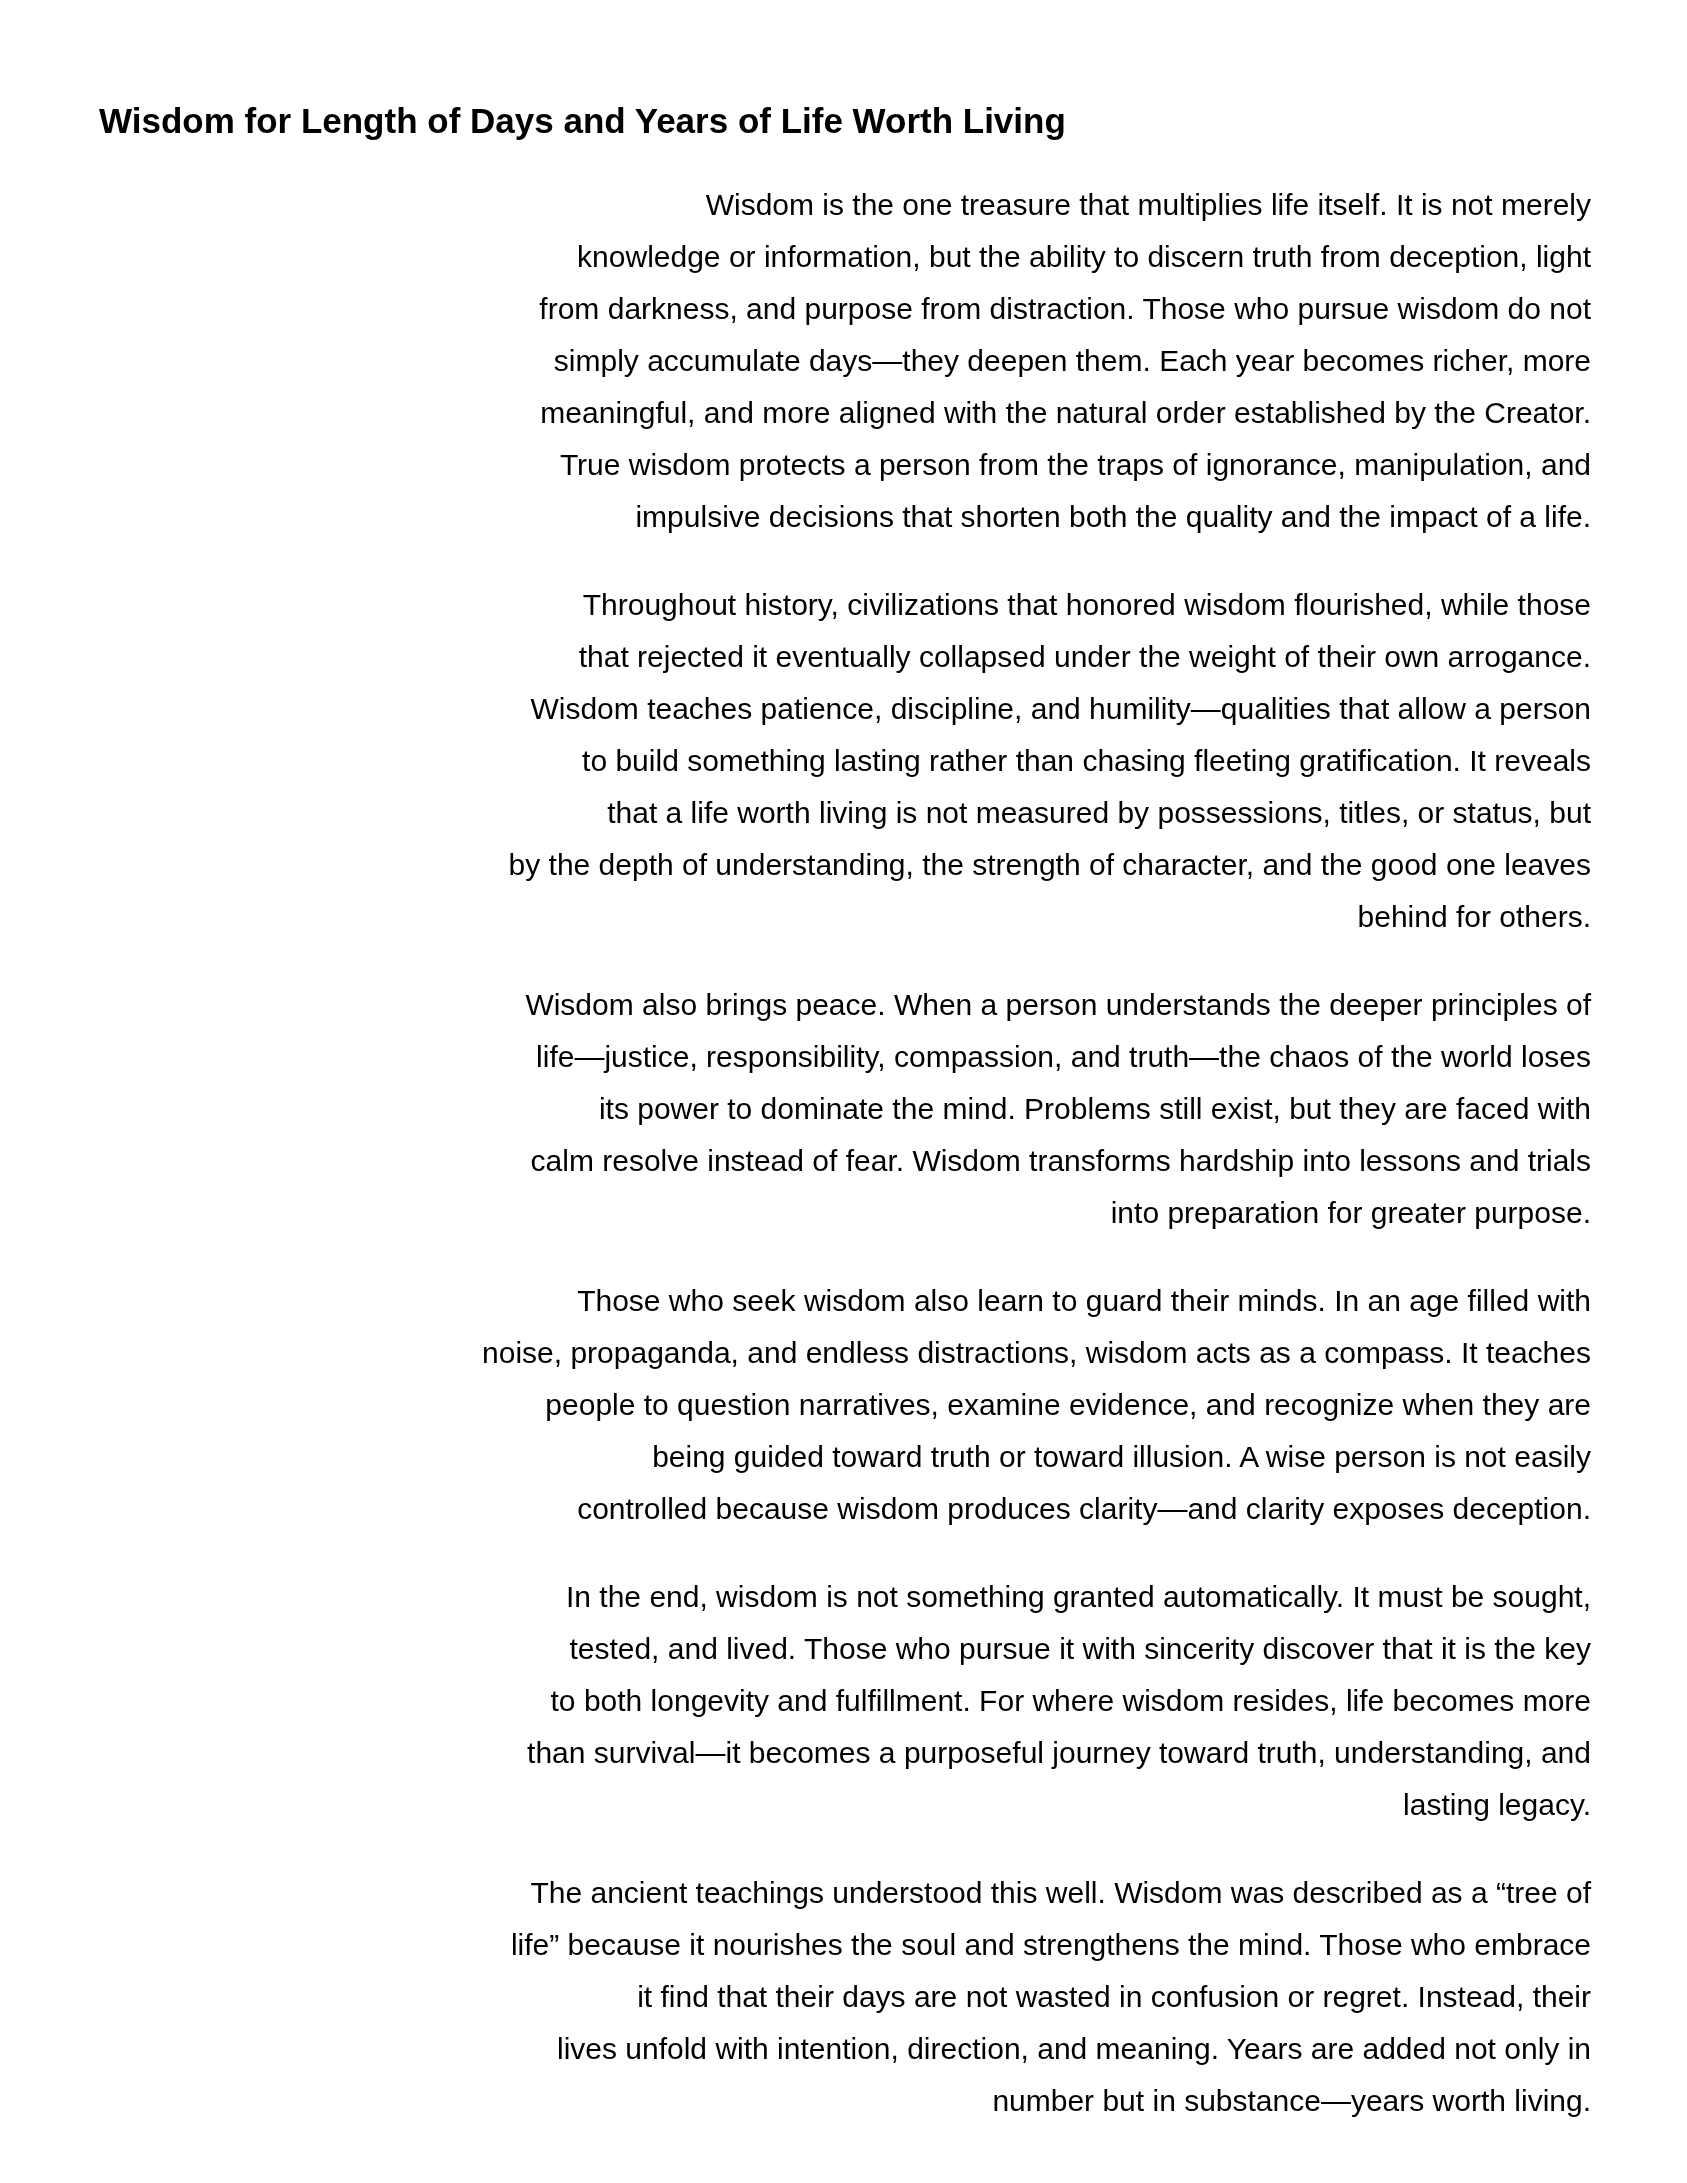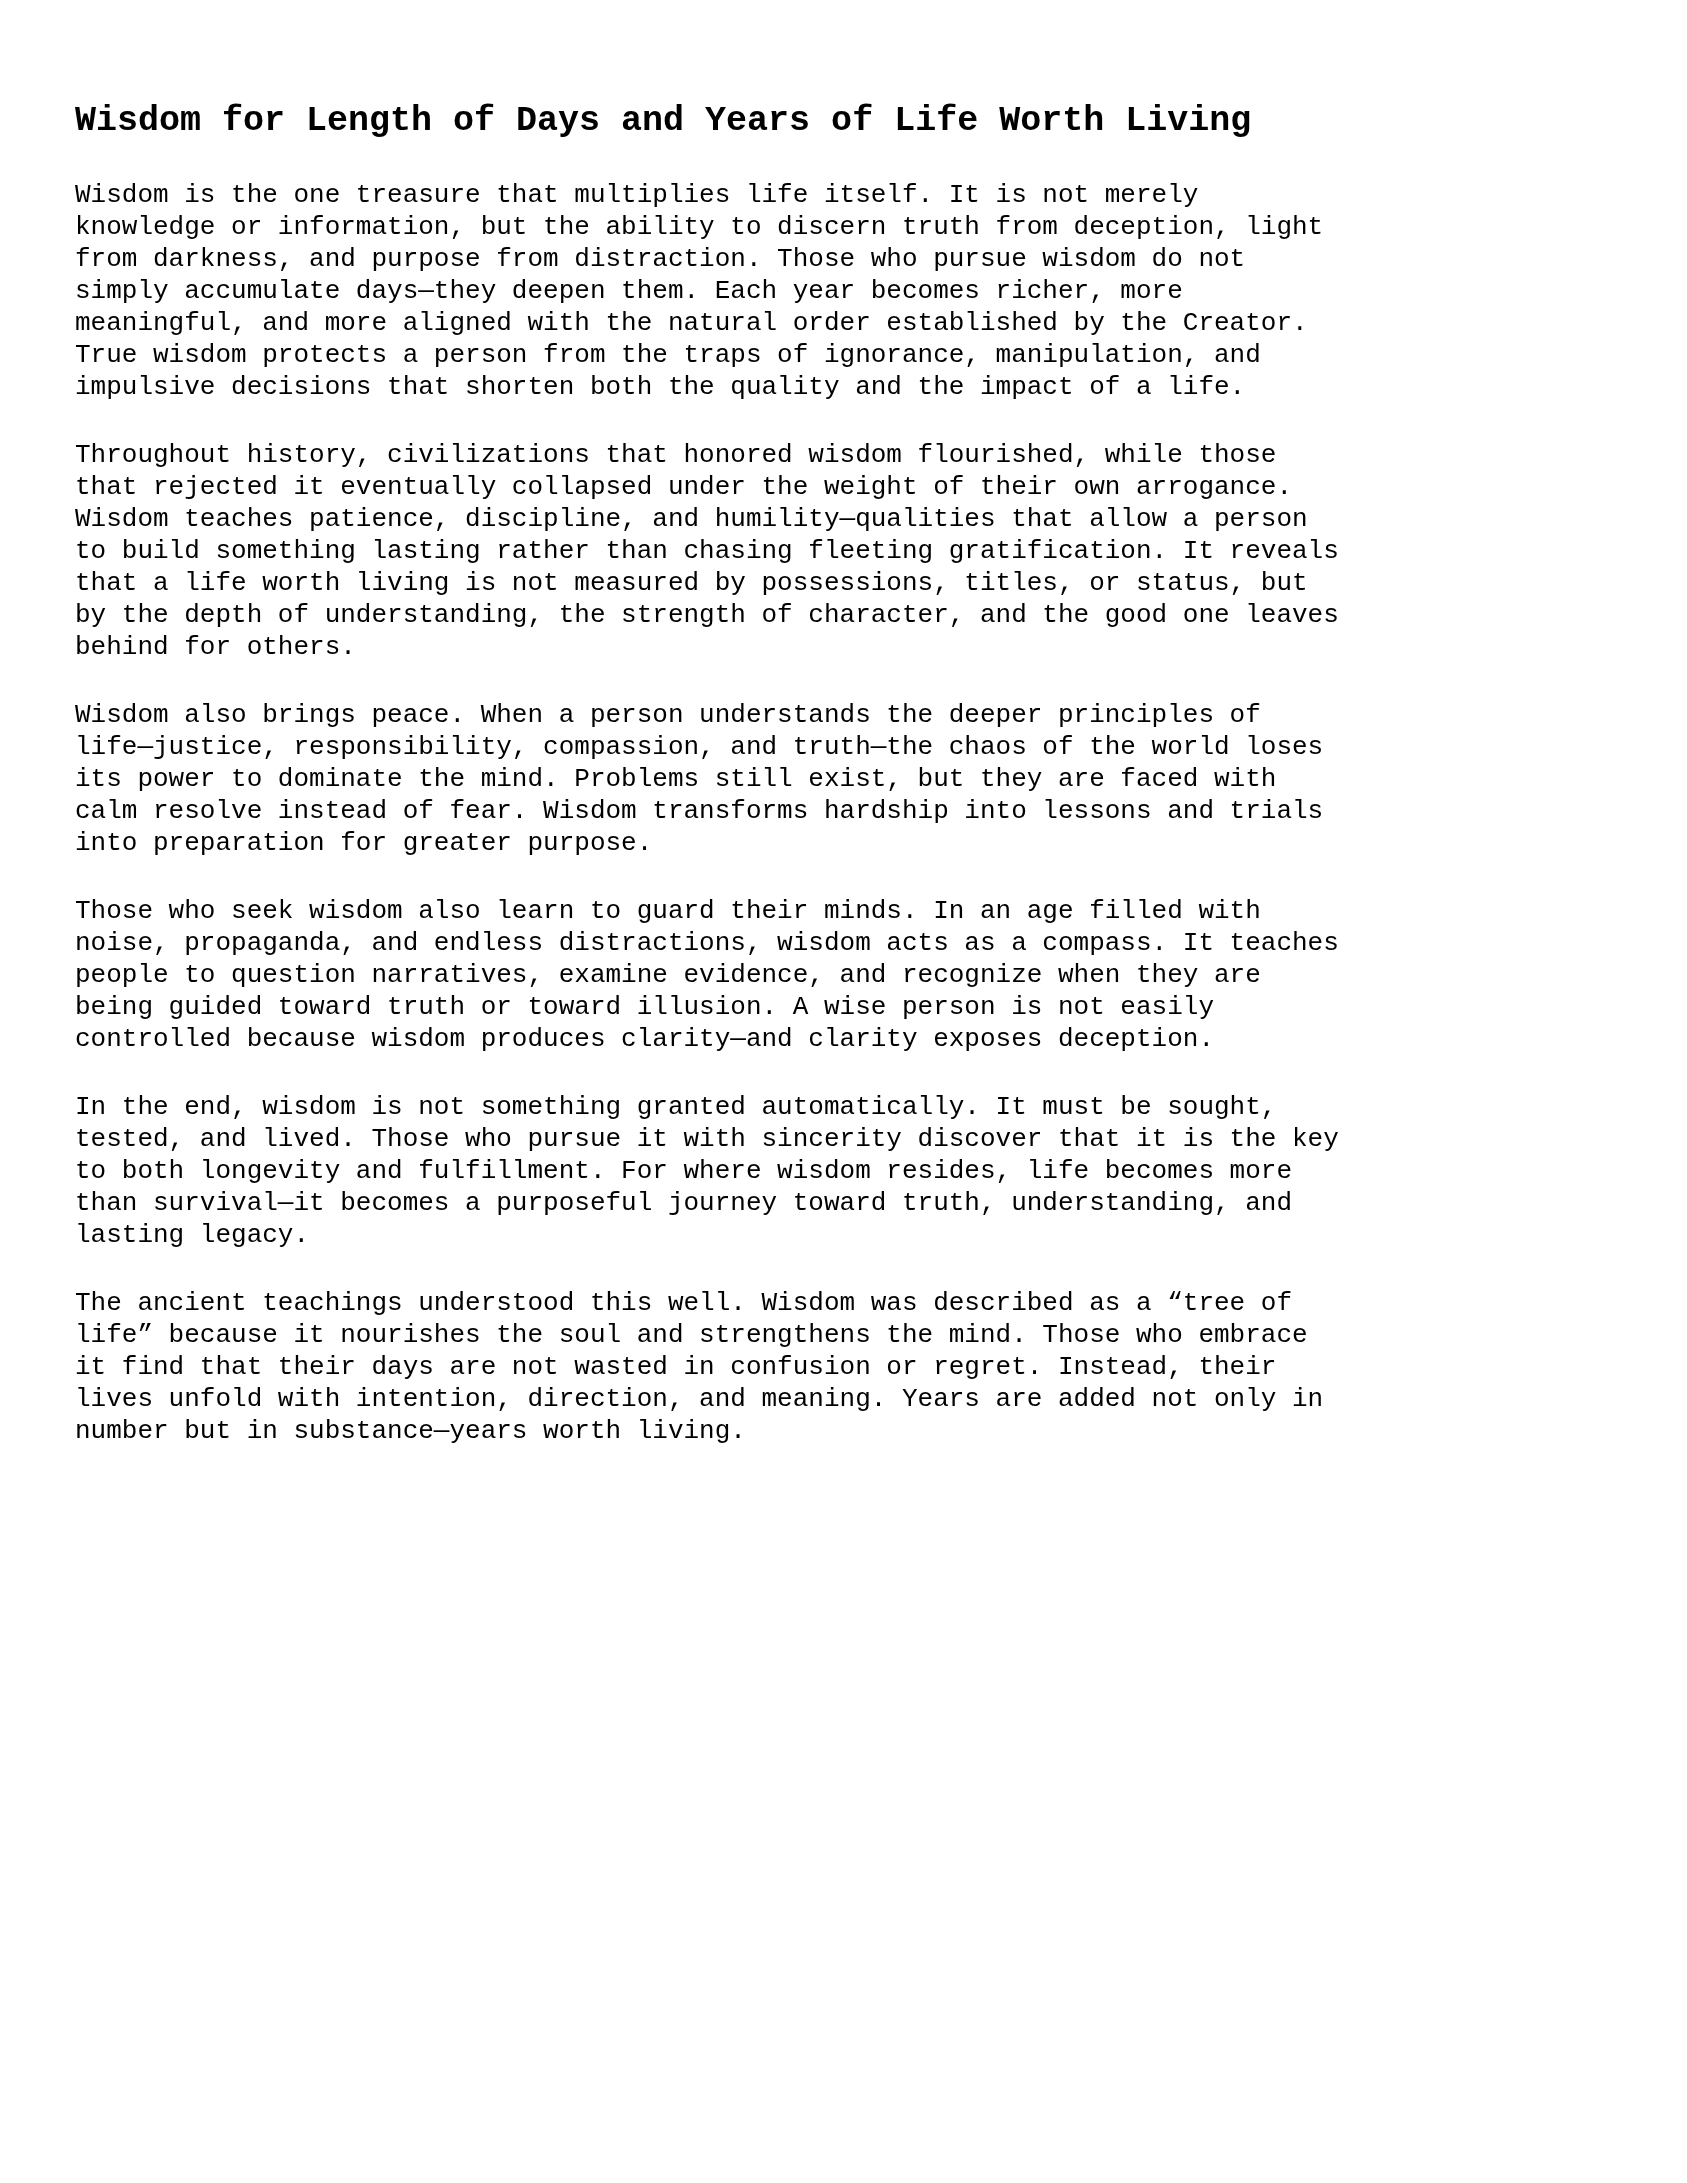--- a/index.html
+++ b/index.html
@@ -6,36 +6,37 @@
     margin: 0;
     padding: 0;
     background: #ffffff;
   }
   .page {
     position: relative;
     width: 1687px;
     height: 2183px;
     box-sizing: border-box;
     background: #ffffff;
-    padding: 99px 96px 0 75px;
+    padding: 99px 96px 0 99px;
     color: #000000;
-    font-family: Liberation Mono, monospace;
+    font-family: Liberation Sans, sans-serif;
   }
   .doc-title {
     font-size: 35px;
     line-height: 44px;
     font-weight: 700;
     margin: 0 0 36px 0;
     white-space: pre-line;
   }
   .para {
-    font-size: 26px;
-    line-height: 32px;
+    font-size: 30px;
+    line-height: 52px;
     margin: 0 0 36px 0;
     white-space: pre-line;
+    text-align: right;
   }
 </style>
 </head>
 <body>
 
 <div class="page">
   <h1 class="doc-title">Wisdom for Length of Days and Years of Life Worth Living</h1>
 
   <p class="para">Wisdom is the one treasure that multiplies life itself. It is not merely
 knowledge or information, but the ability to discern truth from deception, light

